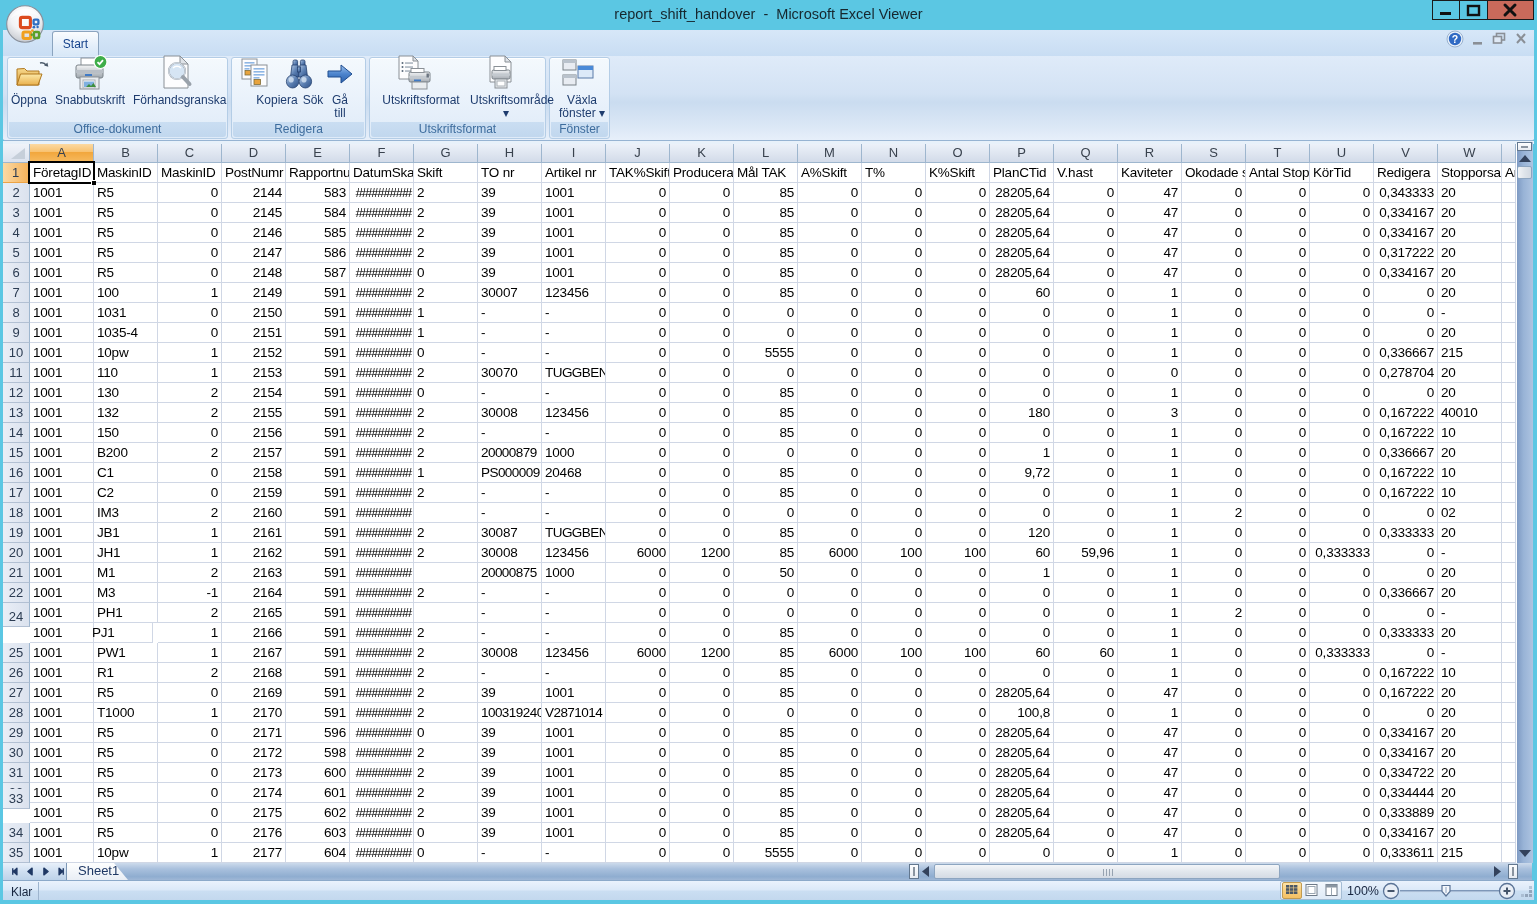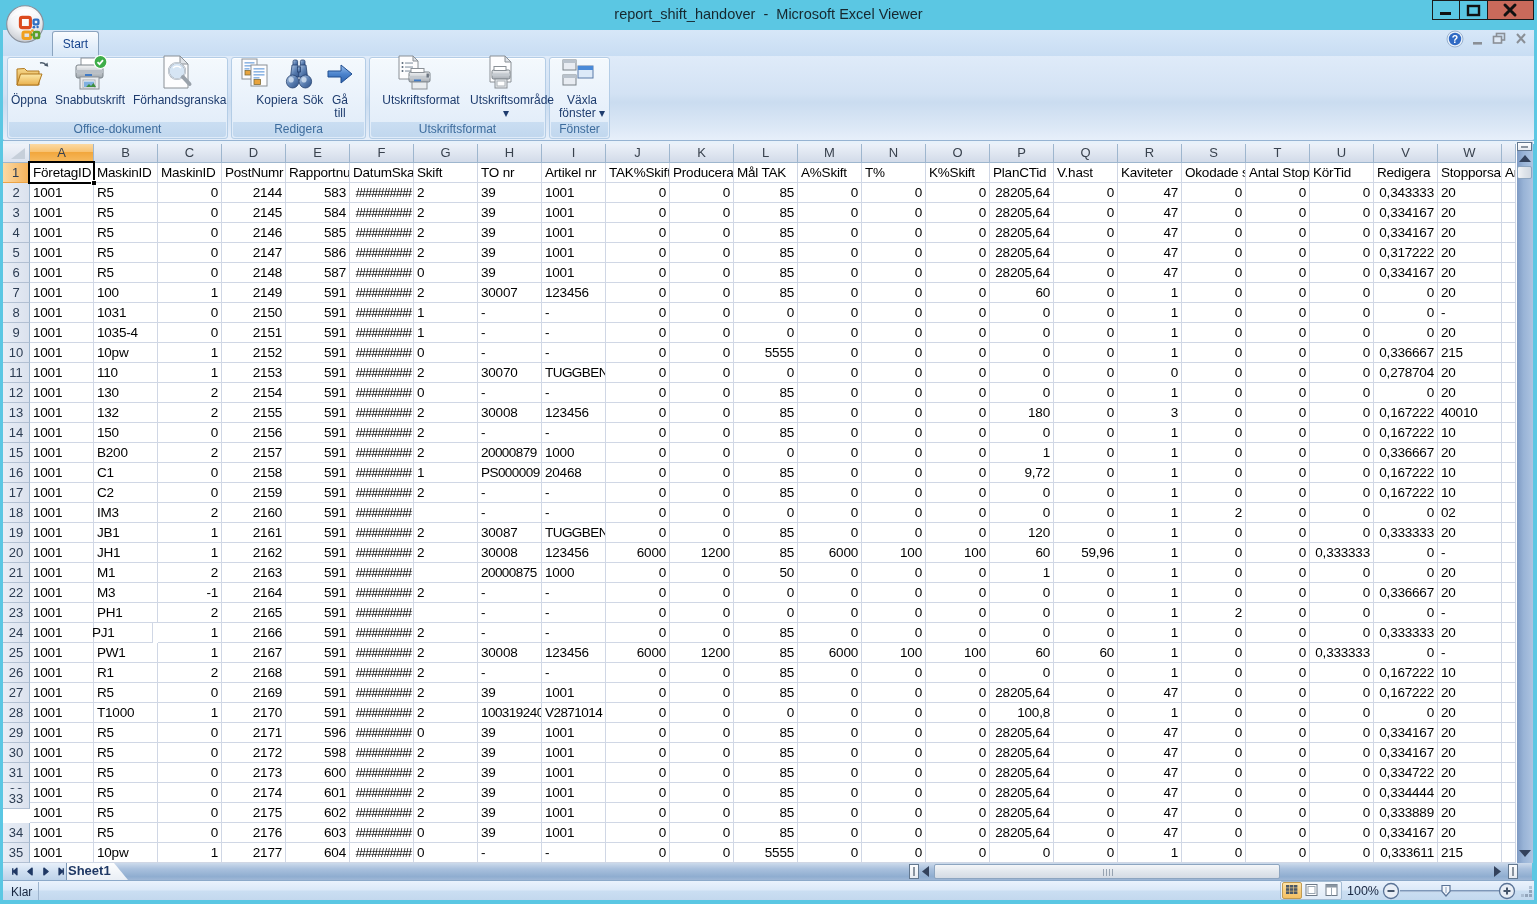--- a/index.html
+++ b/index.html
@@ -42,21 +42,21 @@
 
 #vsb{left:1517px;top:142px;width:16px;height:721px;background:linear-gradient(90deg,#7e9ac3,#98b3d6 40%,#aec4e1)}
 .sbthumb{background:linear-gradient(90deg,#f2f4f7,#dfe4ea 50%,#d2d9e2);border:1px solid #8da5c0;border-radius:2px}
 .sbthumbh{background:linear-gradient(#f4f6f9,#e2e7ed 50%,#d4dbe4);border:1px solid #8da5c0;border-radius:2px}
 .splitbox{background:linear-gradient(#fdfdfe,#e7ebf1);border:1px solid #62778f}
 
 #tabbar{left:3px;top:863px;width:1529px;height:17px;background:linear-gradient(#ccdaeb,#a9c0dd 35%,#8fadd0 80%,#9fb7d6)}
 #navarea{left:0;top:0;width:63px;height:17px;background:linear-gradient(#e8f0fa,#cfdff1 50%,#bdd2e9)}
 #sheettab{left:63px;top:0;width:62px;height:17px;background:linear-gradient(#fdfefe,#e9eef5);
  border-left:1px solid #7c97b5;clip-path:polygon(0 0,48px 0,62px 100%,0 100%);
- font-weight:bold;font-size:13px;color:#1f3864;line-height:16px;padding-left:1px}
+ font-weight:normal;font-size:13px;color:#1f3864;line-height:16px;padding-left:11px}
 
 #status{left:3px;top:880px;width:1531px;height:20px;border-top:1px solid #8ca9c9;
  background:linear-gradient(#eaf2fc,#dce9f8 45%,#cadef2 55%,#c3d8ee);font-size:12.5px;color:#17253f}
 .vbtn{top:1px;width:20px;height:17px;border:1px solid transparent;border-radius:2px}
 .vbtn.sel{background:linear-gradient(#fce3a8,#f8cf7f 50%,#f5c063);border-color:#c19b51}
 </style></head><body>
 
 <div id="title" class="ab">
     <div class="txt ab">report_shift_handover&nbsp; -&nbsp; Microsoft Excel Viewer</div>
   </div>
@@ -296,21 +296,21 @@
 <div class="rh ab" style="top:279px;height:20px">14</div>
 <div class="rh ab" style="top:299px;height:20px">15</div>
 <div class="rh ab" style="top:319px;height:20px">16</div>
 <div class="rh ab" style="top:339px;height:20px">17</div>
 <div class="rh ab" style="top:359px;height:20px">18</div>
 <div class="rh ab" style="top:379px;height:20px">19</div>
 <div class="rh ab" style="top:399px;height:20px">20</div>
 <div class="rh ab" style="top:419px;height:20px">21</div>
 <div class="rh ab" style="top:439px;height:20px">22</div>
 <div class="rh ab" style="top:459px;height:20px">23</div>
-<div class="rh ab" style="top:479px;height:20px">24</div>
+<div class="rh ab" style="top:463px;height:20px">24</div>
 <div class="rh ab" style="top:499px;height:20px">25</div>
 <div class="rh ab" style="top:519px;height:20px">26</div>
 <div class="rh ab" style="top:539px;height:20px">27</div>
 <div class="rh ab" style="top:559px;height:20px">28</div>
 <div class="rh ab" style="top:579px;height:20px">29</div>
 <div class="rh ab" style="top:599px;height:20px">30</div>
 <div class="rh ab" style="top:619px;height:20px">31</div>
 <div class="rh ab" style="top:639px;height:20px">32</div>
 <div class="rh ab" style="top:645px;height:20px">33</div>
 <div class="rh ab" style="top:679px;height:20px">34</div>

